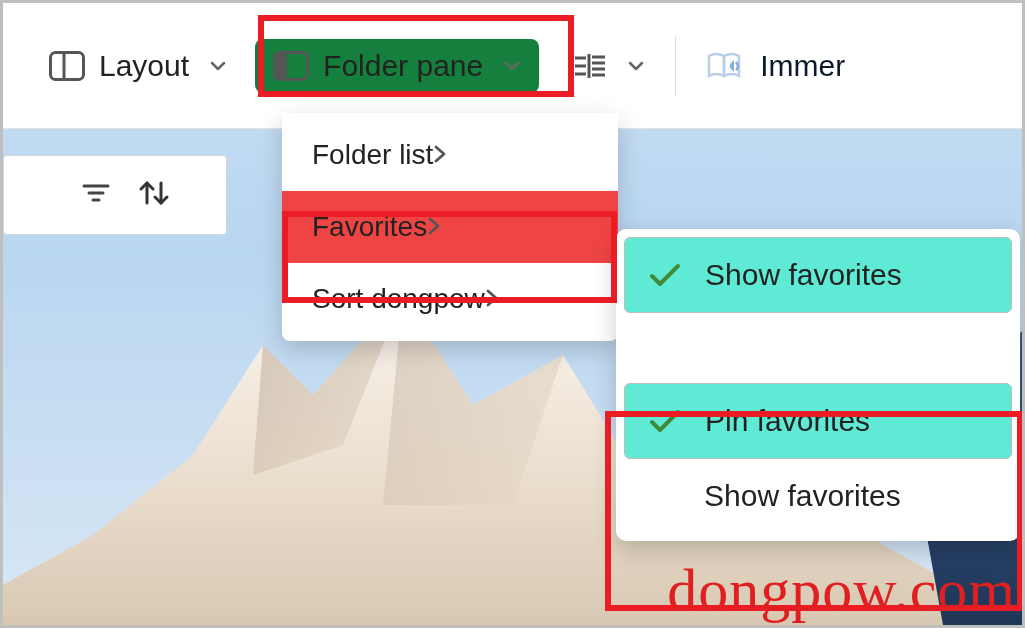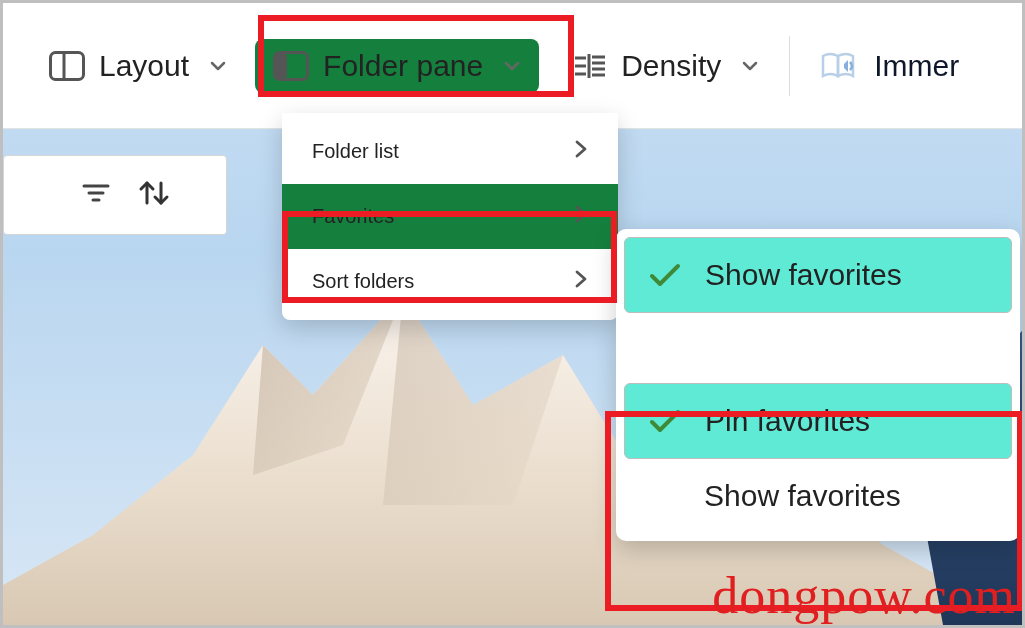--- a/index.html
+++ b/index.html
@@ -88,28 +88,27 @@
     width: 336px;
     background: #ffffff;
     box-shadow: 0 8px 24px rgba(0,0,0,0.18);
     border-radius: 0 0 8px 8px;
     padding: 6px 0;
     z-index: 30;
   }
   .menu1-item {
     display: flex;
     align-items: center;
-    justify-content: space-between;
     padding: 20px 30px 20px 30px;
-    font-size: 20px;
+    font-size: 28px;
     color: #222;
     cursor: pointer;
   }
   .menu1-item.hot {
-    background: #15803d;
+    background: #ef4444;
   }
 
   
   .menu2 {
     position: absolute;
     top: 226px;
     left: 613px;
     width: 404px;
     background: #ffffff;
     box-shadow: 0 8px 24px rgba(0,0,0,0.2);
@@ -135,21 +134,21 @@
   .menu2-item .checkslot {
     width: 36px; height: 30px;
     display: flex; align-items: center; justify-content: center;
   }
 
   
   .watermark {
     position: absolute;
     right: 6px; bottom: 0px;
     font-family: "Times New Roman", serif;
-    font-size: 52px;
+    font-size: 60px;
     color: #e02020;
     letter-spacing: 1px;
     z-index: 200;
     pointer-events: none;
   }
 </style>
 </head>
 <body>
 
 <svg class="mountains" viewBox="0 0 1025 340" preserveAspectRatio="xMidYMax slice">
@@ -215,21 +214,20 @@
         <line x1="16" y1="3" x2="16" y2="27" stroke="#555" stroke-width="3"></line>
         <line x1="2" y1="7" x2="13" y2="7" stroke="#555" stroke-width="3"></line>
         <line x1="2" y1="15" x2="13" y2="15" stroke="#555" stroke-width="3"></line>
         <line x1="2" y1="23" x2="13" y2="23" stroke="#555" stroke-width="3"></line>
         <line x1="19" y1="6" x2="32" y2="6" stroke="#555" stroke-width="3"></line>
         <line x1="19" y1="12" x2="32" y2="12" stroke="#555" stroke-width="3"></line>
         <line x1="19" y1="18" x2="32" y2="18" stroke="#555" stroke-width="3"></line>
         <line x1="19" y1="24" x2="32" y2="24" stroke="#555" stroke-width="3"></line>
       </svg>
     </span>
-    <span>Density</span>
     <span class="chev">
       <svg width="16" height="16" viewBox="0 0 16 16">
           <polyline points="2,5 8,11 14,5" fill="none" stroke="#666" stroke-width="2.5" stroke-linecap="round" stroke-linejoin="round"></polyline>
         </svg>
     </span>
   </div>
 
   <div class="ribbon-sep"></div>
 
   <div class="ribbon-btn disabled">
@@ -274,21 +272,21 @@
   </div>
   <div class="menu1-item hot">
     <span>Favorites</span>
     <span>
       <svg width="14" height="20" viewBox="0 0 14 20">
           <polyline points="3,3 11,10 3,17" fill="none" stroke="#555" stroke-width="2.8" stroke-linecap="round" stroke-linejoin="round"></polyline>
         </svg>
     </span>
   </div>
   <div class="menu1-item">
-    <span>Sort folders</span>
+    <span>Sort dongpow</span>
     <span>
       <svg width="14" height="20" viewBox="0 0 14 20">
           <polyline points="3,3 11,10 3,17" fill="none" stroke="#555" stroke-width="2.8" stroke-linecap="round" stroke-linejoin="round"></polyline>
         </svg>
     </span>
   </div>
 </div>
 
 <div class="menu2">
   <div class="menu2-item checked">

